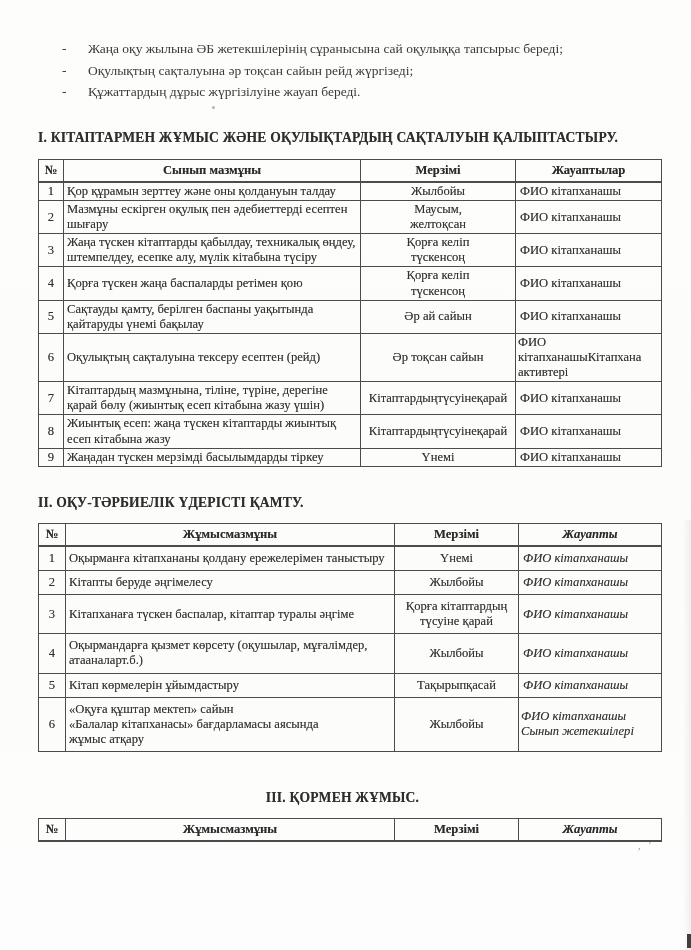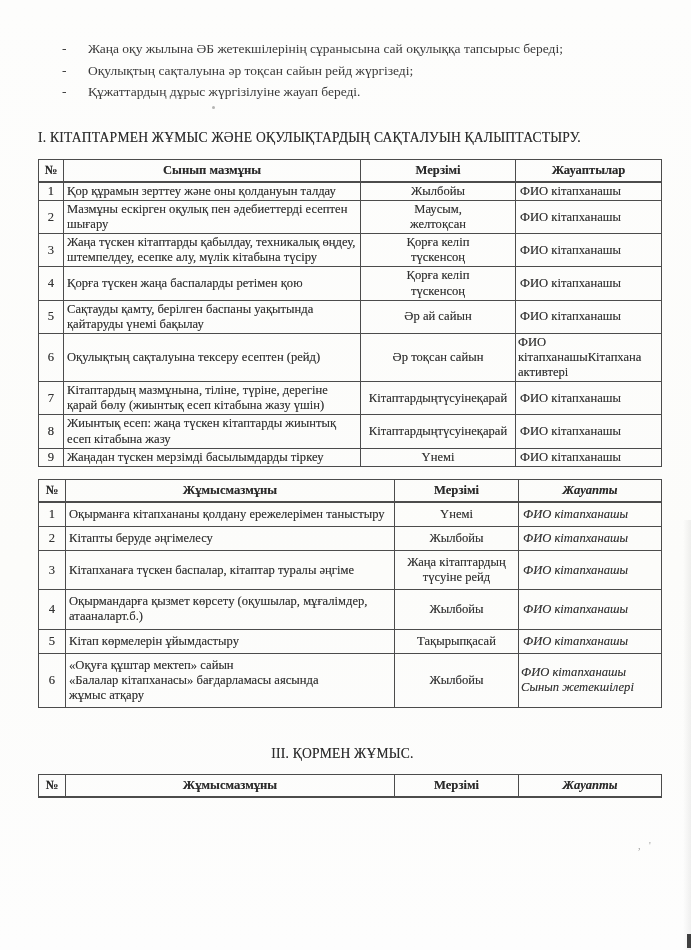--- a/index.html
+++ b/index.html
@@ -25,21 +25,21 @@
 
   
   .bullets {
     list-style: none; margin: 38px 0 0 0; padding: 0 0 0 20px;
     font-size: 13.5px; line-height: 1.6; color: #3a3a3a;
   }
   .bullets li { display: flex; }
   .bullets .dash { width: 26px; flex: 0 0 26px; text-align: left; padding-left: 4px; }
 
   .sec-heading {
-    font-weight: normal; font-size: 13.6px; letter-spacing: 0.2px;
+    font-weight: bold; font-size: 13.6px; letter-spacing: 0.2px;
     color: #2e2e2e; margin: 0;
     text-shadow: 0 0 0.5px rgba(46,46,46,0.55);
   }
   .h1 { margin-top: 27px; }
   .h2 { margin-top: 28px; }
   .h3 { margin-top: 38px; text-align: center; }
 
   .tbl {
     border-collapse: collapse; table-layout: fixed;
     width: 609px;
@@ -181,20 +181,21 @@
           </tr>
           <tr>
             <td class="c0">9</td>
             <td class="c1">Жаңадан түскен мерзімді басылымдарды тіркеу</td>
             <td class="c2">Үнемі</td>
             <td class="c3">ФИО кітапханашы</td>
           </tr>
         </tbody>
       </table>
 
+    <h2 class="sec-heading h2">ІІ. ОҚУ-ТӘРБИЕЛІК ҮДЕРІСТІ ҚАМТУ.</h2>
     <table class="tbl tbl-2">
         <thead>
           <tr>
             <th class="c0">№</th>
             <th class="c1">Жұмысмазмұны</th>
             <th class="c2">Мерзімі</th>
             <th class="c3">Жауапты</th>
           </tr>
         </thead>
         <tbody>
@@ -206,21 +207,21 @@
           </tr>
           <tr>
             <td class="c0">2</td>
             <td class="c1">Кітапты беруде әңгімелесу</td>
             <td class="c2">Жылбойы</td>
             <td class="c3">ФИО кітапханашы</td>
           </tr>
           <tr>
             <td class="c0">3</td>
             <td class="c1">Кітапханаға түскен баспалар, кітаптар туралы әңгіме</td>
-            <td class="c2">Жаңа кітаптардың түсуіне рейд</td>
+            <td class="c2">Қорға кітаптардың түсуіне қарай</td>
             <td class="c3">ФИО кітапханашы</td>
           </tr>
           <tr>
             <td class="c0">4</td>
             <td class="c1">Оқырмандарға қызмет көрсету (оқушылар, мұғалімдер, атааналарт.б.)</td>
             <td class="c2">Жылбойы</td>
             <td class="c3">ФИО кітапханашы</td>
           </tr>
           <tr>
             <td class="c0">5</td>

